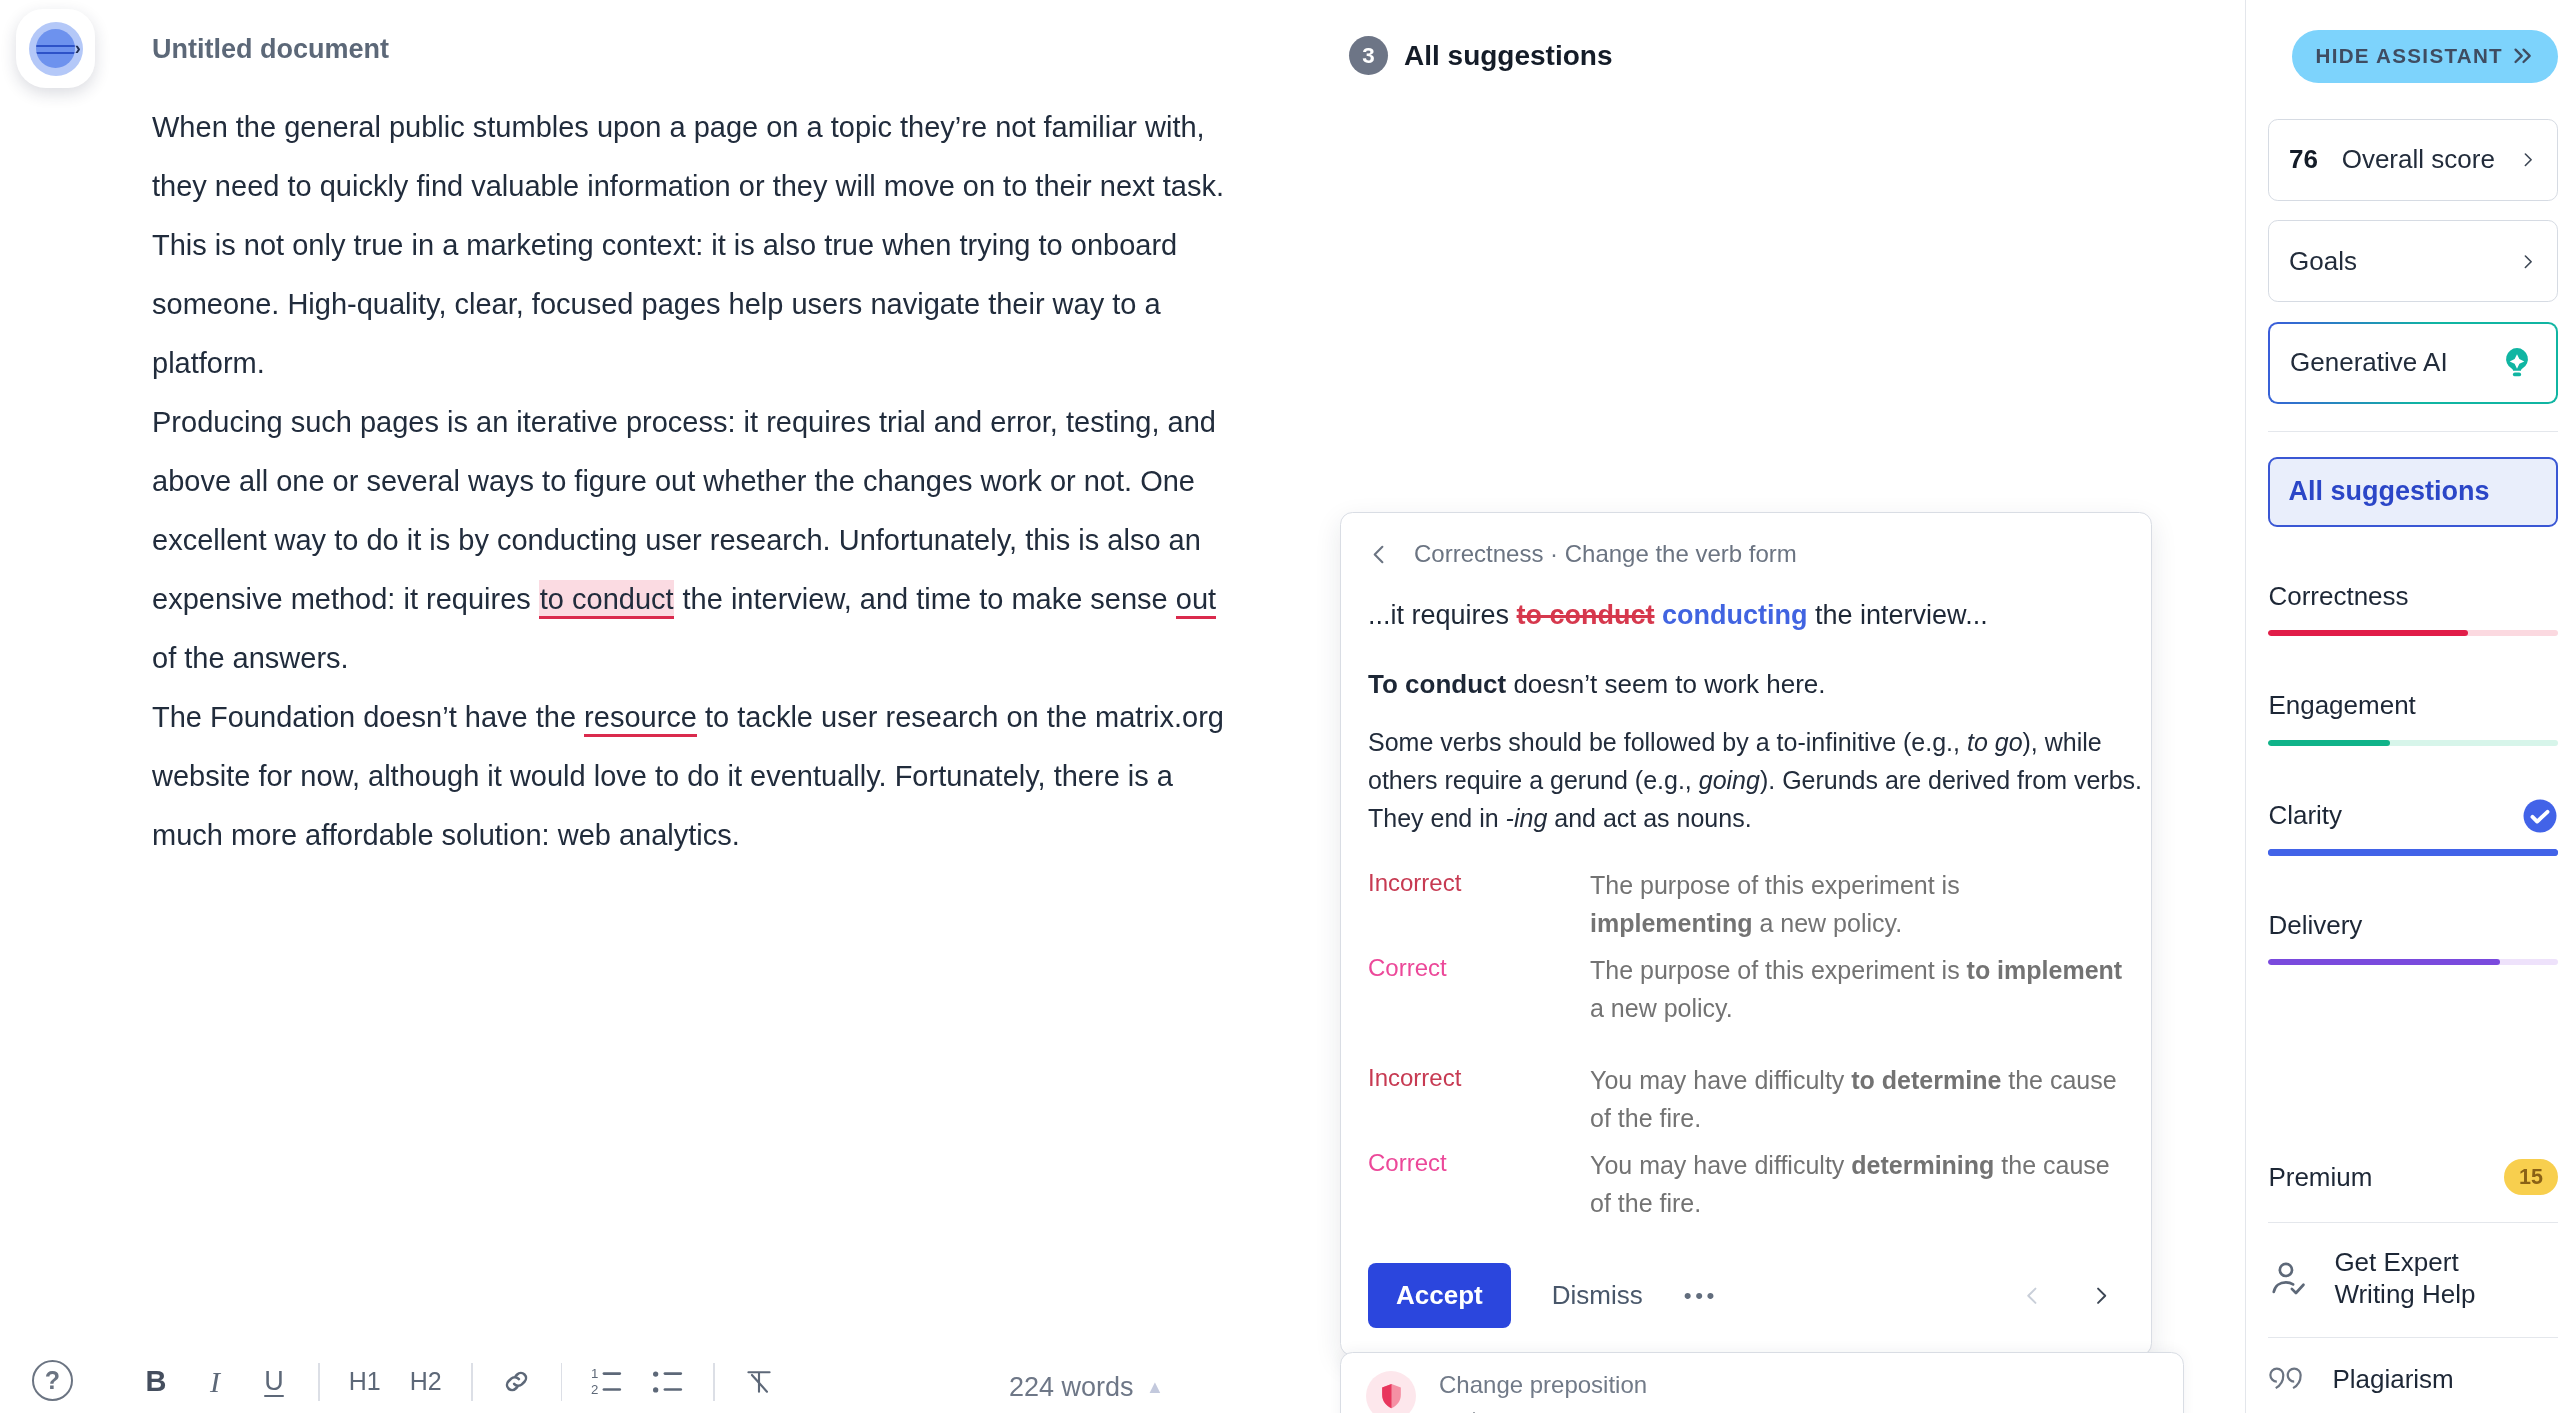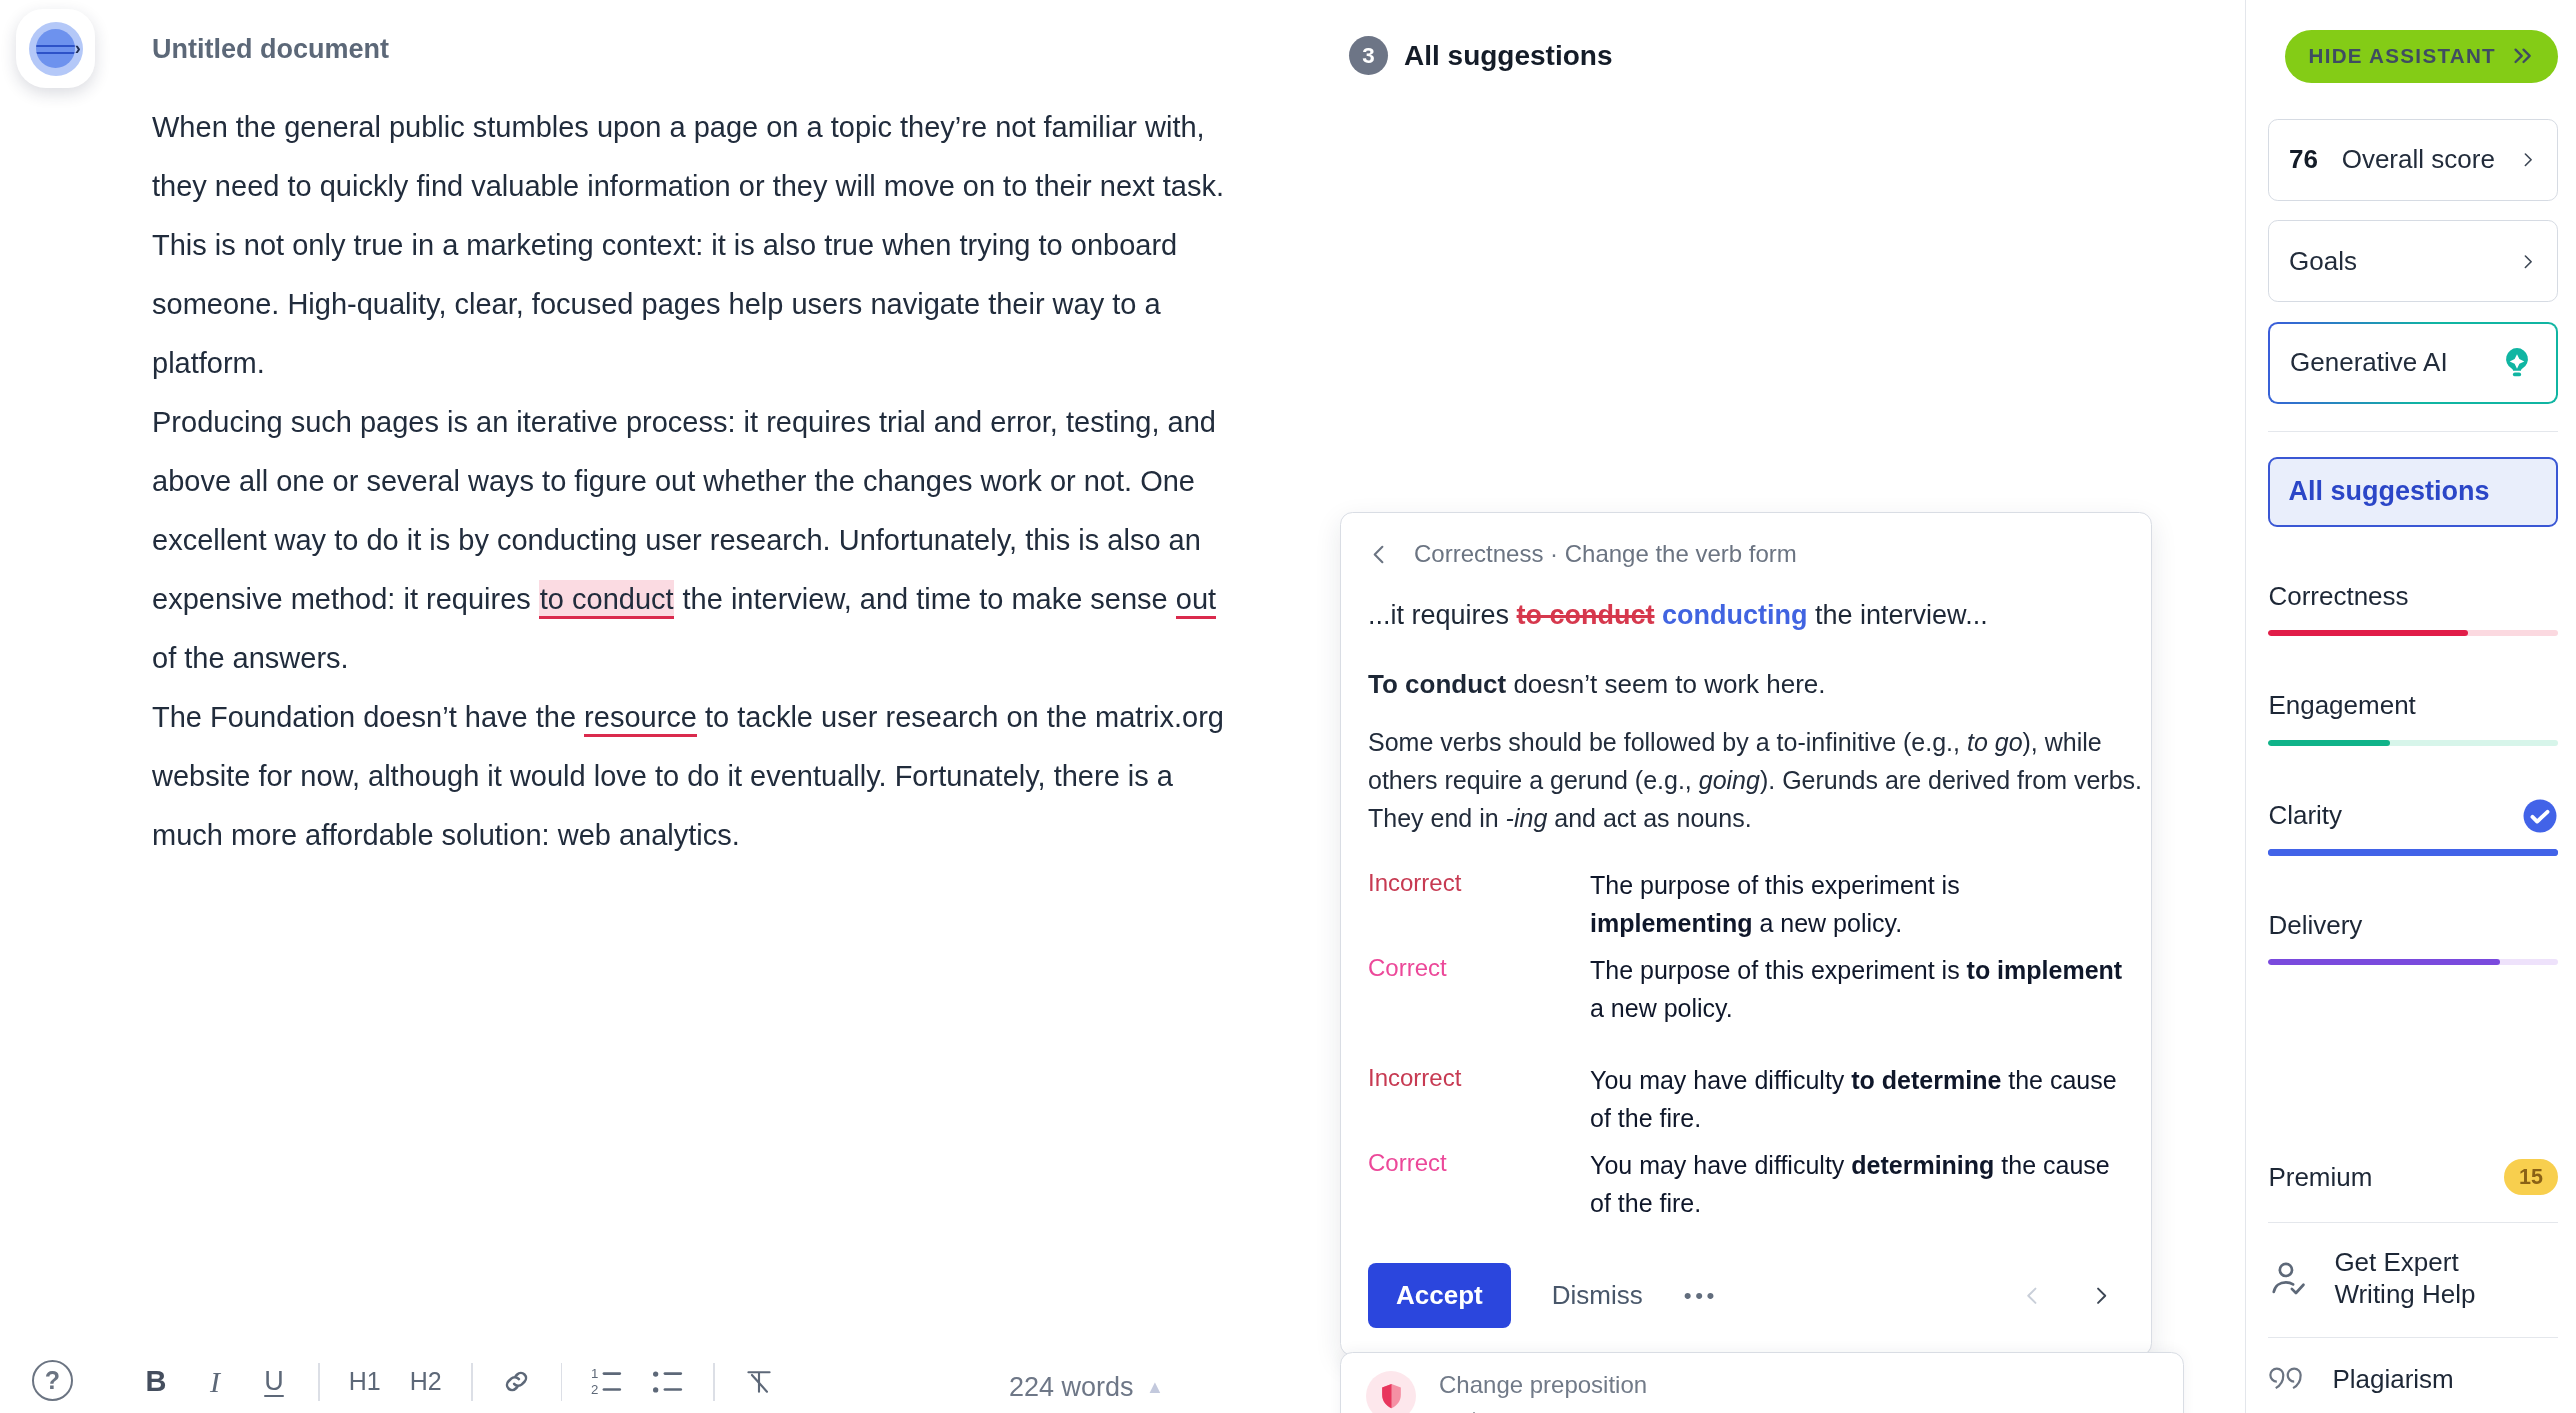--- a/index.html
+++ b/index.html
@@ -59,39 +59,39 @@
   .seg-b { font-weight:bold; }
   .seg-i { font-style:italic; }
   .lead { margin-top:38px; font-size:26px; color:#1d2736; }
   .note { margin-top:23px; font-size:25px; line-height:38px; color:#222c3b; width:778px; }
   .examples { margin-top:29px; }
   .example { display:flex; margin-top:9px; }
   .example.gap { margin-top:34px; }
   .ex-label { width:222px; flex:none; font-size:24px; padding-top:2.7px; }
   .ex-label.incorrect { color:#c73a52; }
   .ex-label.correct { color:#ec4899; }
-  .ex-text { width:564px; font-size:25px; line-height:38px; color:#0f172a; }
+  .ex-text { width:564px; font-size:25px; line-height:38px; color:#737373; }
   .card-footer { margin-top:41px; display:flex; align-items:center; }
   .accept-btn { background:#2b46dd; color:#fff; border:none; border-radius:8px;
     font-family:inherit; font-size:26px; font-weight:bold; padding:17px 28px; }
   .dismiss-btn { margin-left:41px; color:#49576a; font-size:26px; }
   .more-btn { margin-left:41px; color:#626d7d; font-size:22.4px; letter-spacing:3.6px; }
   .pager { margin-left:auto; display:flex; align-items:center; gap:47px; padding-right:12.5px; }
   .next-card { position:absolute; left:1340px; top:1352px; width:844px; height:98px;
     background:#fff; border:0.9px solid #d9dde4; border-radius:12.5px;
     box-shadow:0 -1.8px 12.5px rgba(25,35,60,.05); padding:18px 25px; display:flex; gap:23px; }
   .shield-wrap { width:50px; height:50px; flex:none; border-radius:50%; background:#fde7ec;
     display:flex; align-items:center; justify-content:center; }
   .next-cat { font-size:24px; color:#717a88; }
   .next-preview { margin-top:7.2px; font-size:28px; color:#1d2736; }
   
   .assistant { position:absolute; left:2245px; top:0; width:331px; height:1413px;
     border-left:0.9px solid #e3e6eb; padding:0 18px 0 22.4px; display:flex; flex-direction:column; }
-  .hide-pill { margin:30px 0 0 auto; display:flex; align-items:center; gap:16px;
-    background:#84cc16; border:none; border-radius:894px; padding:14.3px 23px;
+  .hide-pill { margin:30px 0 0 auto; display:flex; align-items:center; gap:9px;
+    background:#7dd3fc; border:none; border-radius:894px; padding:14.3px 23px;
     color:#3f4c61; font-family:inherit; font-weight:bold; font-size:20.6px; letter-spacing:1.3px;justify-content:space-between; }
   .side-card { height:82px; flex:none; border:1.8px solid #d6dbe3; border-radius:9.8px;
     display:flex; align-items:center; padding:0 19.7px; font-size:26px; color:#222c3b; background:#fff;gap:13px; }
   .side-card .chev { margin-left:auto; }
   .score-card { margin-top:36px; }
   .score-num { font-weight:bold; margin-right:10.7px; color:#141c28; }
   .goals-card { margin-top:19.7px; }
   .genai-card { margin-top:19.7px; border:none; position:relative; background:
       linear-gradient(#fff,#fff) padding-box,
       linear-gradient(100deg,#3b5bdb,#10b5a2 55%) border-box;

